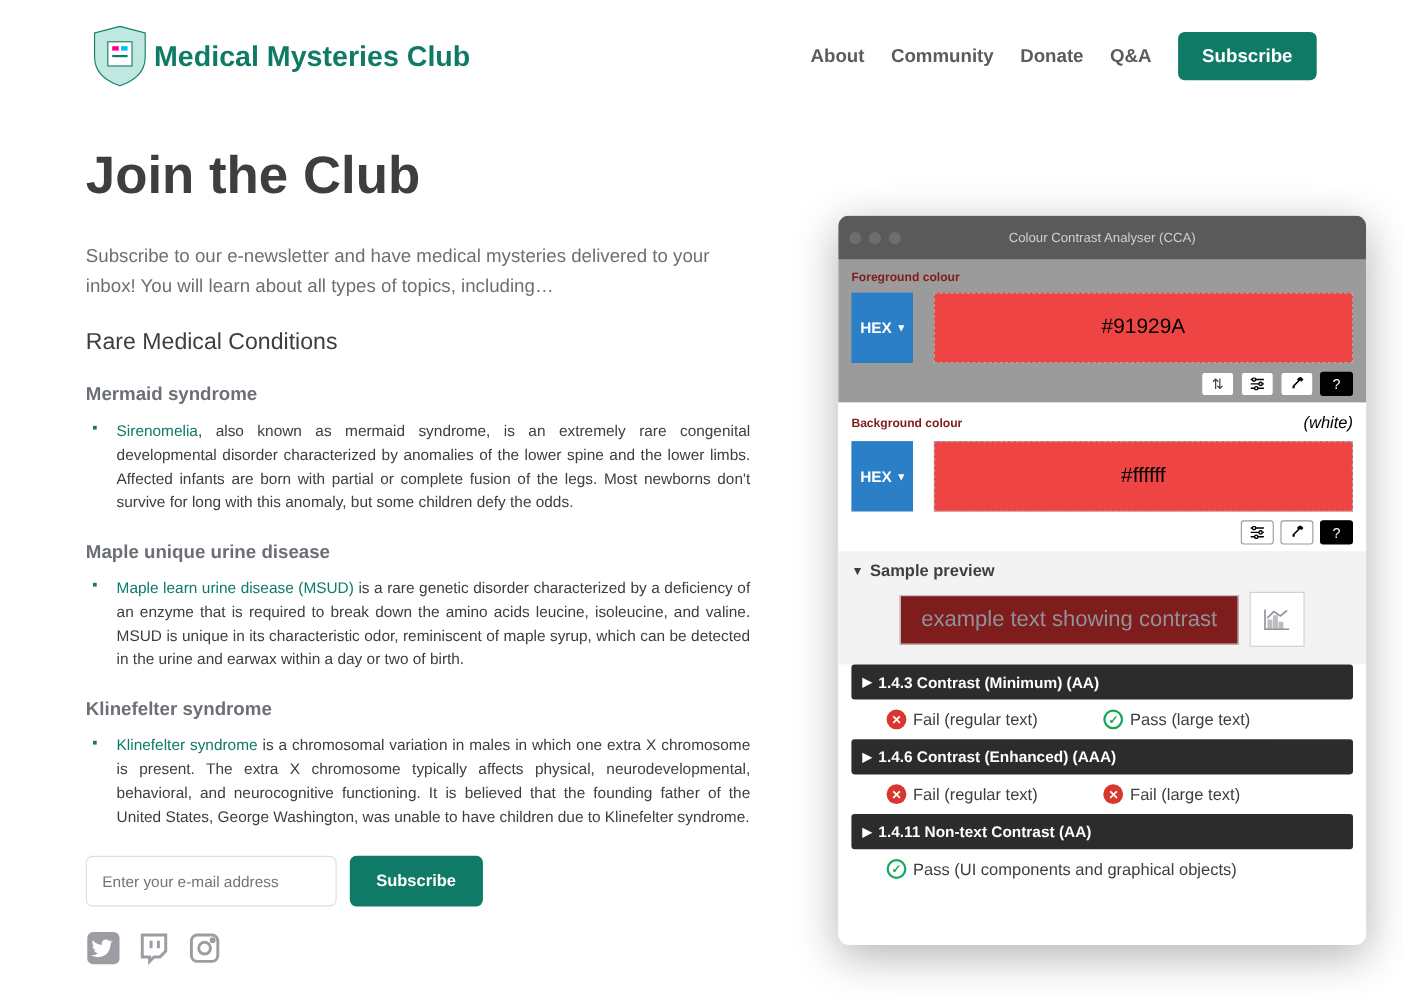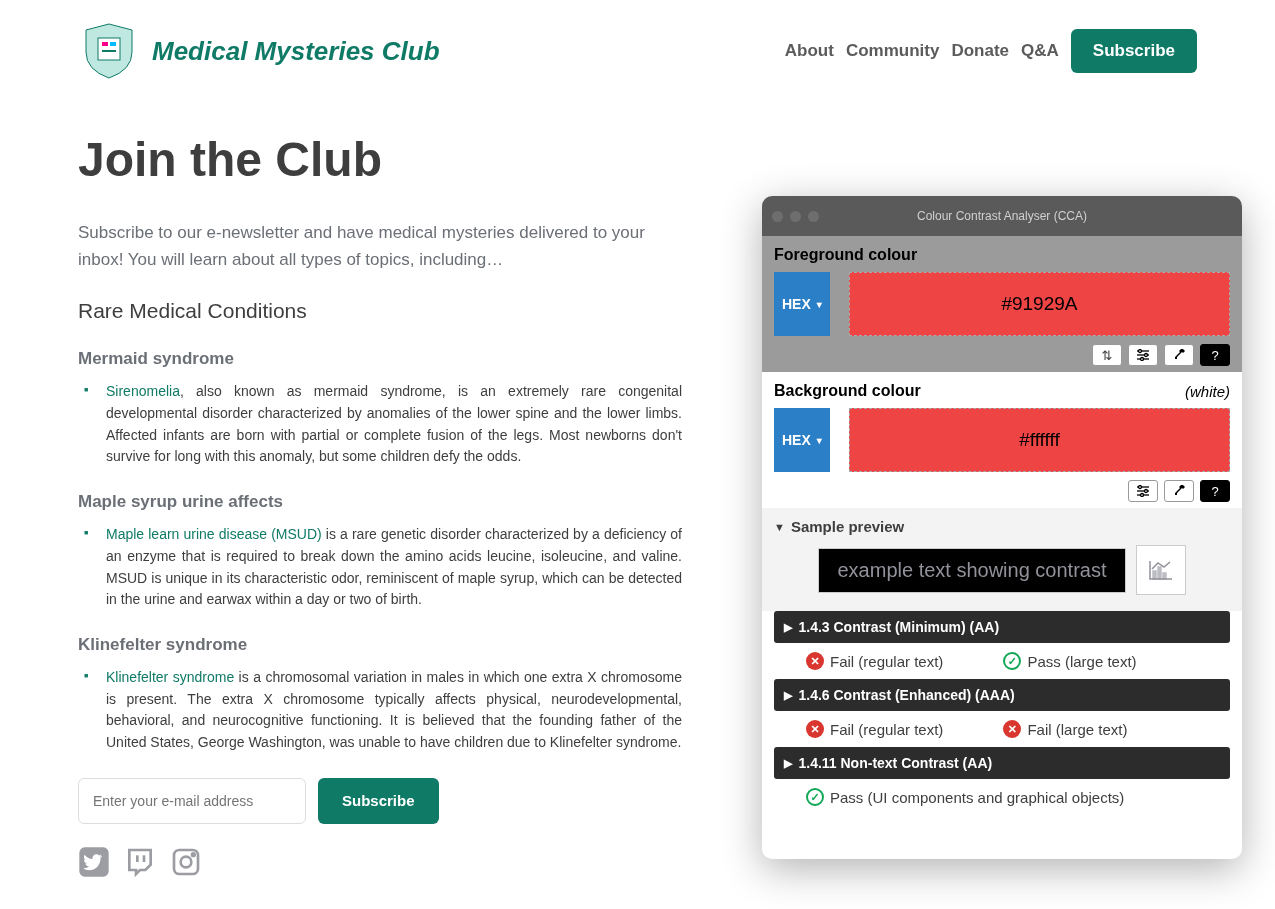--- a/index.html
+++ b/index.html
@@ -1,23 +1,23 @@
 <!DOCTYPE html>
 <html><head>
 <meta charset="utf-8">
 <style>
 * { margin: 0; padding: 0; box-sizing: border-box; }
 body { font-family: -apple-system, BlinkMacSystemFont, 'Segoe UI', sans-serif; background: #fff; color: #3e3e3e; width: 1275px; height: 909px; position: relative; }
 
 
 .header { display: flex; align-items: center; justify-content: space-between; padding: 20px 78px; }
-.brand { display: flex; align-items: center; gap: 12px; font-style: italic; }
+.brand { display: flex; align-items: center; gap: 0; }
 .logo { width: 62px; height: 62px; position: relative; }
 .brand-title { font-size: 26px; font-weight: 700; color: #0f7a66; }
-.nav { display: flex; align-items: center; gap: 12px; }
+.nav { display: flex; align-items: center; gap: 24px; }
 .nav-link { color: #5b5b5b; font-size: 17px; font-weight: 600; cursor: pointer; }
 .subscribe-btn { background: #0f7a66; color: #fff; padding: 12px 22px; border-radius: 6px; font-size: 17px; font-weight: 600; cursor: pointer; border: none; }
 
 
 .main { padding: 30px 78px 0 78px; max-width: 760px; }
 .page-title { font-size: 48px; font-weight: 800; color: #3e3e3e; margin-bottom: 32px; }
 .intro { color: #6b6f76; font-size: 17px; line-height: 1.6; margin-bottom: 26px; }
 .section-heading { font-size: 21px; font-weight: 400; color: #3e3e3e; margin-bottom: 26px; }
 .sub-heading { font-size: 17px; font-weight: 700; color: #6b6f76; margin-bottom: 12px; }
 .condition-list { list-style: none; padding-left: 16px; margin-bottom: 24px; }
@@ -34,38 +34,38 @@
 
 
 .cca-window { position: absolute; top: 196px; left: 762px; width: 480px; height: 663px; background: #fff; border-radius: 10px; box-shadow: 0 10px 40px rgba(0,0,0,0.3); overflow: hidden; }
 .cca-titlebar { background: #5a5a5a; height: 40px; display: flex; align-items: center; padding: 0 10px; position: relative; }
 .traffic-lights { display: flex; gap: 7px; }
 .traffic-light { width: 11px; height: 11px; border-radius: 50%; background: #6e6e6e; }
 .cca-title { position: absolute; left: 0; right: 0; text-align: center; color: #d0d0d0; font-size: 12px; font-weight: 500; }
 
 .cca-section-fg { background: #9b9b9b; padding: 10px 12px 6px 12px; }
 .cca-section-bg { background: #fff; padding: 10px 12px 6px 12px; }
-.cca-label { font-weight: 700; font-size: 16px; color: #000000; margin-bottom: 8px; }
+.cca-label { font-weight: 700; font-size: 11px; color: #7f1d1d; margin-bottom: 8px; }
 .cca-label-row { display: flex; justify-content: space-between; align-items: center; }
 .cca-white-label { font-style: italic; font-size: 15px; color: #000; }
 
 .color-row { display: flex; gap: 19px; align-items: stretch; margin-bottom: 8px; }
 .hex-select { background: #2b7fc7; color: #fff; padding: 4px 8px; font-size: 14px; font-weight: 700; border: none; display: flex; align-items: center; gap: 6px; cursor: pointer; }
 .hex-select .caret { font-size: 10px; }
 .color-value { flex: 1; background: #ef4444; border: 1px dashed #aaa; text-align: center; padding: 20px 0; font-size: 19px; font-weight: 500; color: #000; }
 
 .tool-row { display: flex; justify-content: flex-end; gap: 6px; }
 .tool-btn { width: 30px; height: 22px; background: #fff; border: 1px solid #999; border-radius: 3px; display: flex; align-items: center; justify-content: center; cursor: pointer; font-size: 13px; }
 .tool-btn.dark { background: #000; color: #fff; border-color: #000; }
 
 .preview-section { background: #f3f3f3; padding: 10px 12px 16px 12px; }
 .preview-header { display: flex; align-items: center; gap: 6px; font-weight: 700; font-size: 15px; margin-bottom: 10px; }
 .preview-header .disclosure { font-size: 11px; }
 .preview-row { display: flex; gap: 10px; align-items: center; justify-content: center; }
-.preview-box { background: #000000; border: 1px solid #ccc; padding: 10px 18px; font-size: 20px; color: #91929A; }
+.preview-box { background: #7f1d1d; border: 1px solid #ccc; padding: 10px 18px; font-size: 20px; color: #91929A; }
 .chart-box { width: 50px; height: 50px; background: #fff; border: 1px solid #ccc; display: flex; align-items: center; justify-content: center; color: #91929A; font-size: 22px; cursor: pointer; }
 
 .results-section { padding: 8px 12px 0 12px; }
 .results-header-row { display: flex; justify-content: space-between; align-items: center; margin-bottom: 6px; }
 .results-title { font-weight: 700; font-size: 16px; }
 .ratio-box { border: 1px solid #aaa; padding: 2px 8px; text-align: center; }
 .ratio-label { font-size: 10px; color: #000; }
 .ratio-value { font-size: 18px; font-weight: 500; }
 
 .result-bar { background: #2c2c2c; color: #fff; padding: 8px 10px; border-radius: 3px; font-size: 14px; font-weight: 700; display: flex; align-items: center; gap: 6px; margin: 0 12px; cursor: pointer; }
@@ -104,21 +104,21 @@
 <div class="main">
   <h1 class="page-title">Join the Club</h1>
   <p class="intro">Subscribe to our e-newsletter and have medical mysteries delivered to your inbox! You will learn about all types of topics, including…</p>
   <h2 class="section-heading">Rare Medical Conditions</h2>
 
   <h3 class="sub-heading">Mermaid syndrome</h3>
   <ul class="condition-list">
     <li><span class="link-text">Sirenomelia</span><span>, also known as mermaid syndrome, is an extremely rare congenital developmental disorder characterized by anomalies of the lower spine and the lower limbs. Affected infants are born with partial or complete fusion of the legs. Most newborns don't survive for long with this anomaly, but some children defy the odds.</span></li>
   </ul>
 
-  <h3 class="sub-heading">Maple syrup urine affects</h3>
+  <h3 class="sub-heading">Maple unique urine disease</h3>
   <ul class="condition-list">
     <li><span class="link-text">Maple learn urine disease (MSUD)</span><span> is a rare genetic disorder characterized by a deficiency of an enzyme that is required to break down the amino acids leucine, isoleucine, and valine. MSUD is unique in its characteristic odor, reminiscent of maple syrup, which can be detected in the urine and earwax within a day or two of birth.</span></li>
   </ul>
 
   <h3 class="sub-heading">Klinefelter syndrome</h3>
   <ul class="condition-list">
     <li><span class="link-text">Klinefelter syndrome</span><span> is a chromosomal variation in males in which one extra X chromosome is present. The extra X chromosome typically affects physical, neurodevelopmental, behavioral, and neurocognitive functioning. It is believed that the founding father of the United States, George Washington, was unable to have children due to Klinefelter syndrome.</span></li>
   </ul>
 
   <div class="email-row">

